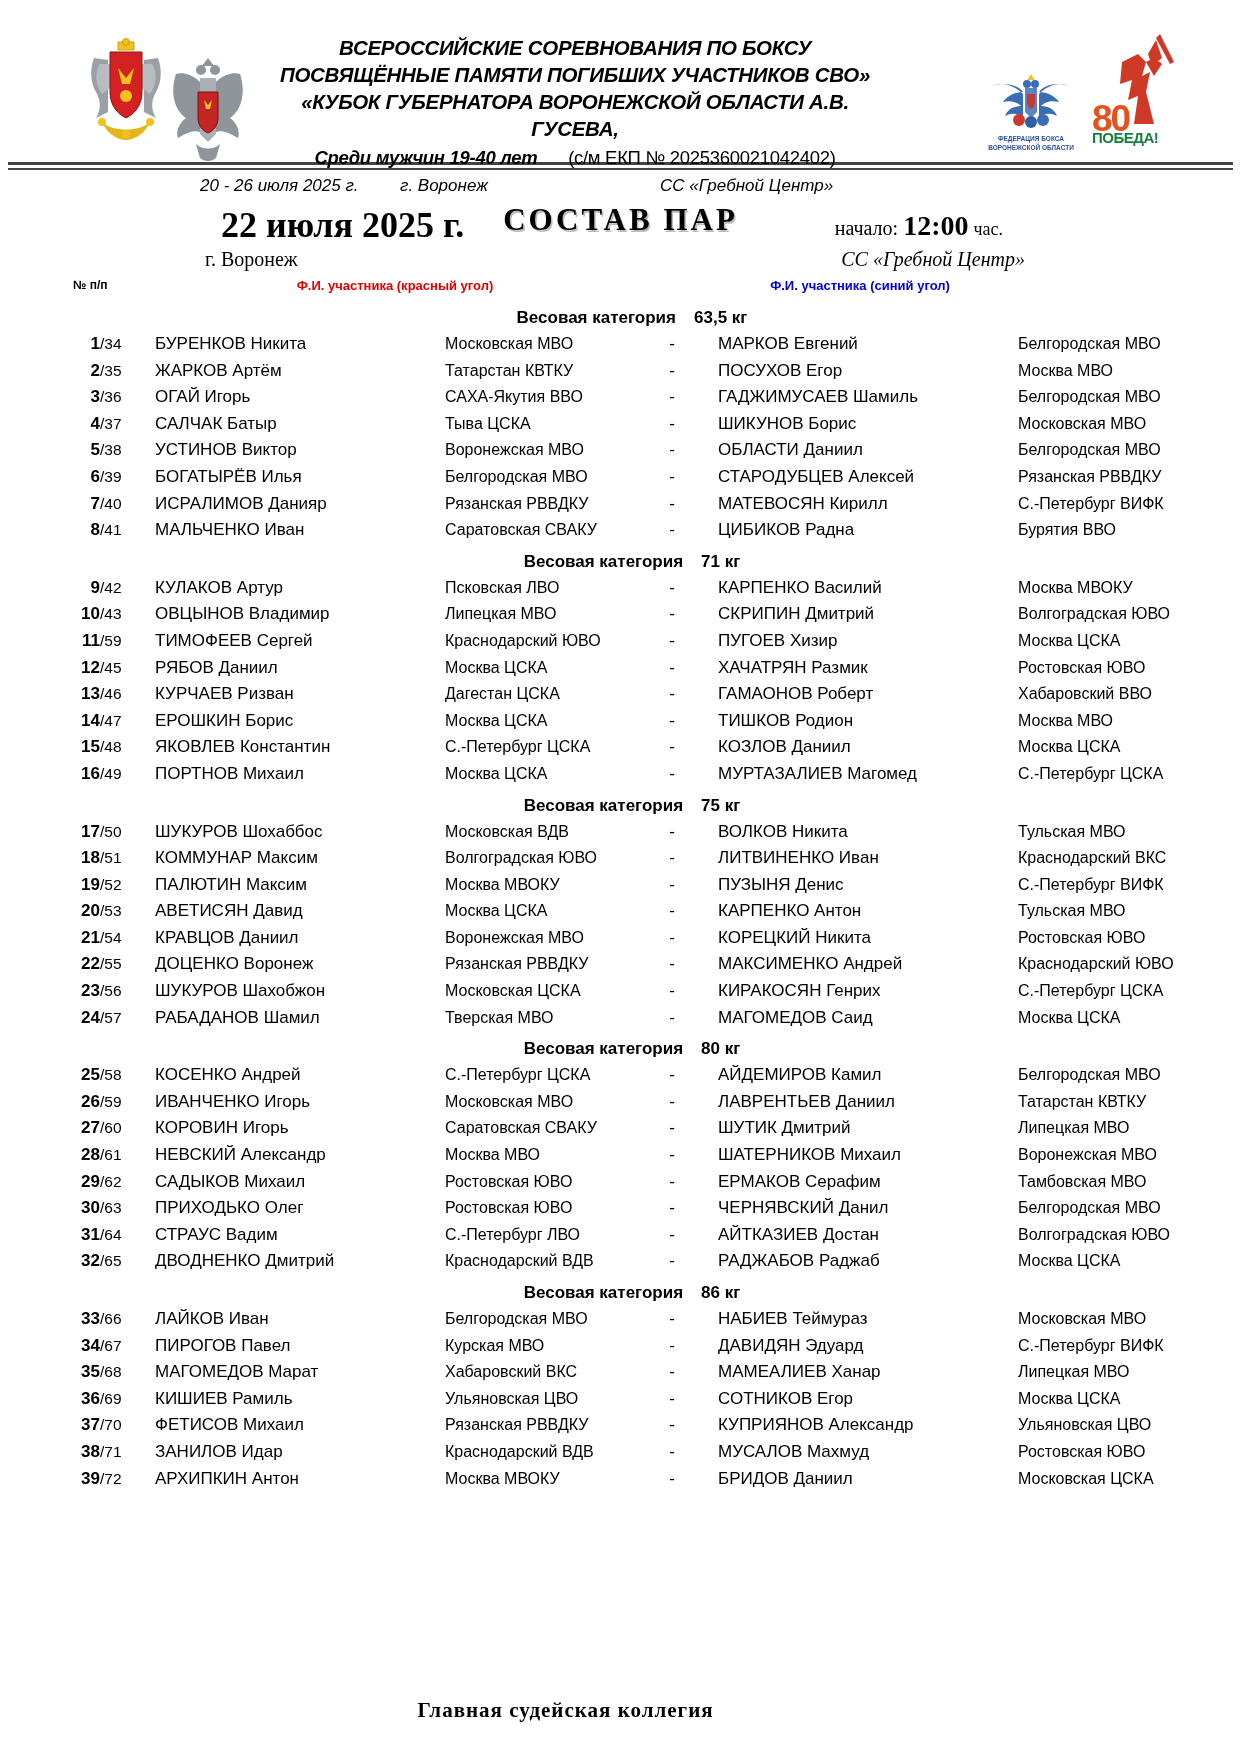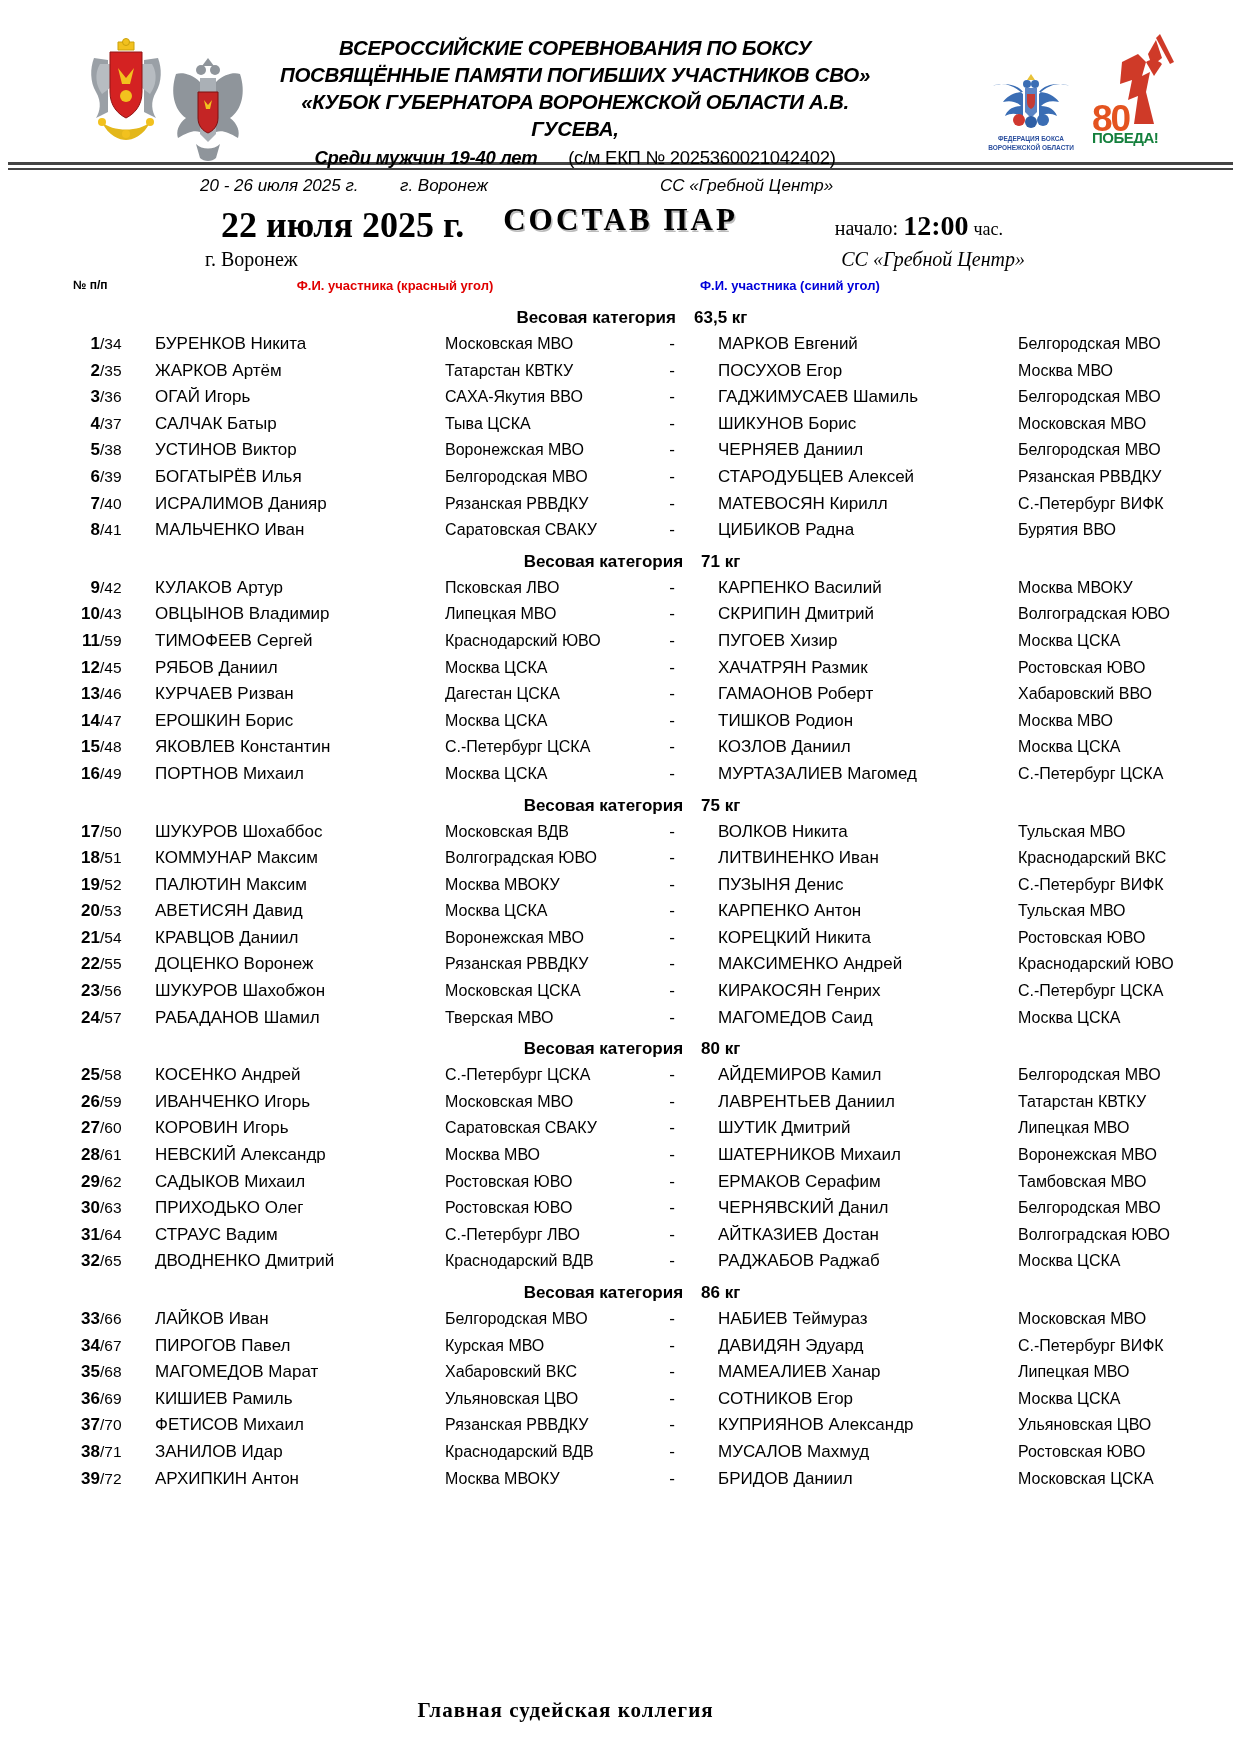--- a/index.html
+++ b/index.html
@@ -35,21 +35,21 @@
     letter-spacing:3px;text-shadow:1.5px 1.5px 0 #bbb;}
   .meta2 .m-start{position:absolute;right:238px;top:8px;font-size:20px;}
   .meta2 .m-start b{font-size:28px;}
   .meta2 .m-start .suf{font-size:18px;}
   .meta3{position:relative;height:30px;font-family:"Liberation Serif",serif;font-size:20px;}
   .meta3 .m-city2{position:absolute;left:205px;}
   .meta3 .m-venue2{position:absolute;right:216px;font-style:italic;}
   .colhead{position:relative;height:22px;font-size:13px;font-weight:bold;}
   .colhead .c-num{position:absolute;left:73px;font-size:12px;}
   .colhead .c-red{position:absolute;left:230px;width:330px;text-align:center;}
-  .colhead .c-blue{position:absolute;left:700px;width:320px;}
+  .colhead .c-blue{position:absolute;left:700px;width:320px;text-align:center;}
   
   .list{margin-top:2px;}
   .sec-head{text-align:center;font-weight:bold;font-size:17px;line-height:26px;margin-top:5px;padding-left:23px;}
   .sec-head .sec-weight{margin-left:18px;}
   .break-row{text-align:center;font-weight:bold;font-size:19px;line-height:30px;margin:12px 0 10px 0;}
   .row{position:relative;height:26.6px;font-size:17px;line-height:26.6px;white-space:nowrap;}
   .row .no{position:absolute;left:70px;width:30px;text-align:right;font-weight:bold;}
   .row .code{position:absolute;left:100px;font-size:15.5px;}
   .row .rname{position:absolute;left:155px;width:288px;overflow:hidden;}
   .row .rteam{position:absolute;left:445px;width:218px;font-size:16px;overflow:hidden;}
@@ -196,21 +196,21 @@
         <div class="dash">-</div>
         <div class="bname">ШИКУНОВ Борис</div>
         <div class="bteam">Московская  МВО</div>
       </div>
       <div class="row">
         <div class="no">5</div>
         <div class="code">/38</div>
         <div class="rname">УСТИНОВ Виктор</div>
         <div class="rteam">Воронежская МВО</div>
         <div class="dash">-</div>
-        <div class="bname">ЧЕРНЯЕВ Даниил</div>
+        <div class="bname">ОБЛАСТИ Даниил</div>
         <div class="bteam">Белгородская МВО</div>
       </div>
       <div class="row">
         <div class="no">6</div>
         <div class="code">/39</div>
         <div class="rname">БОГАТЫРЁВ Илья</div>
         <div class="rteam">Белгородская  МВО</div>
         <div class="dash">-</div>
         <div class="bname">СТАРОДУБЦЕВ Алексей</div>
         <div class="bteam">Рязанская РВВДКУ</div>

